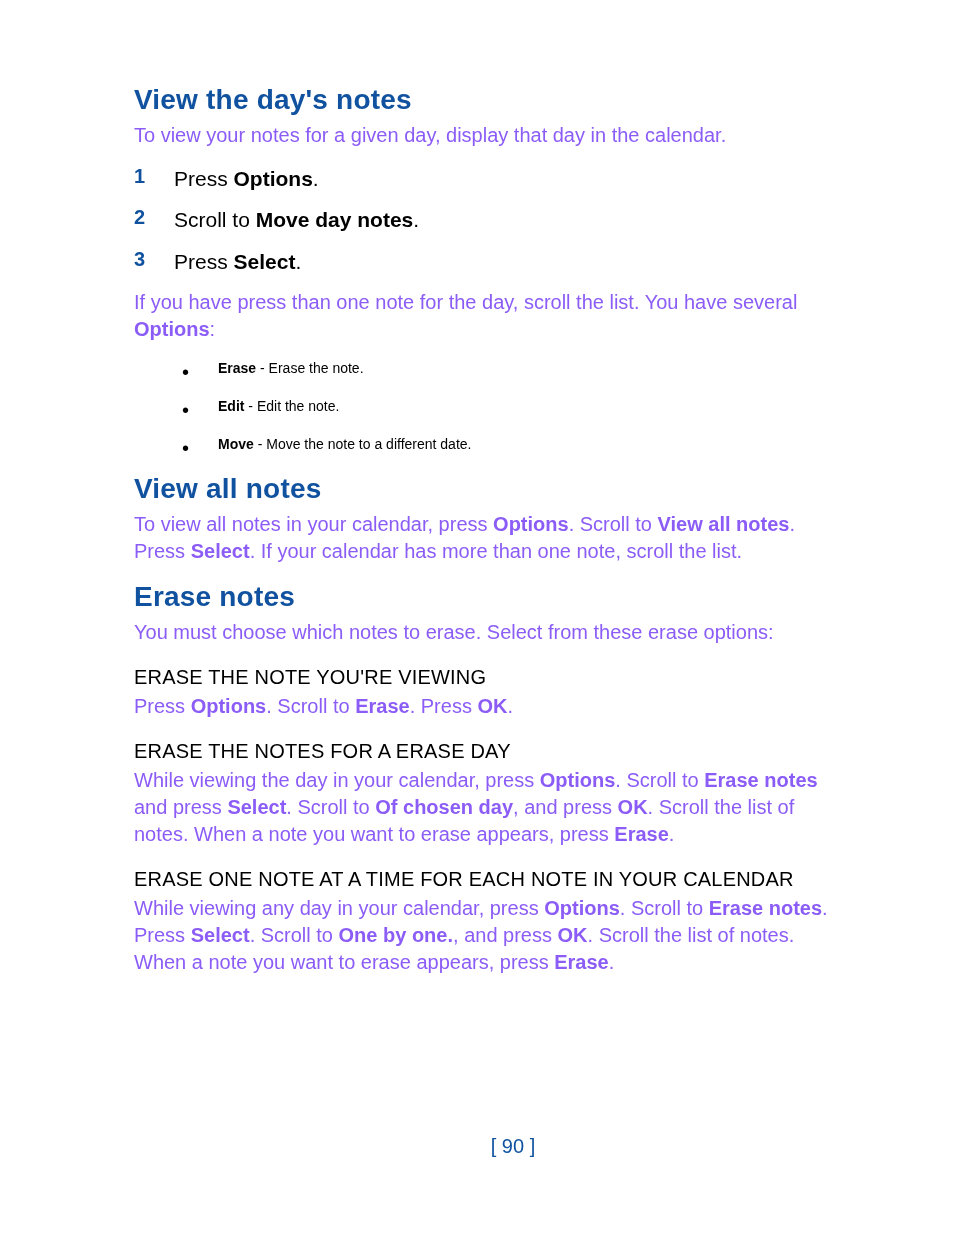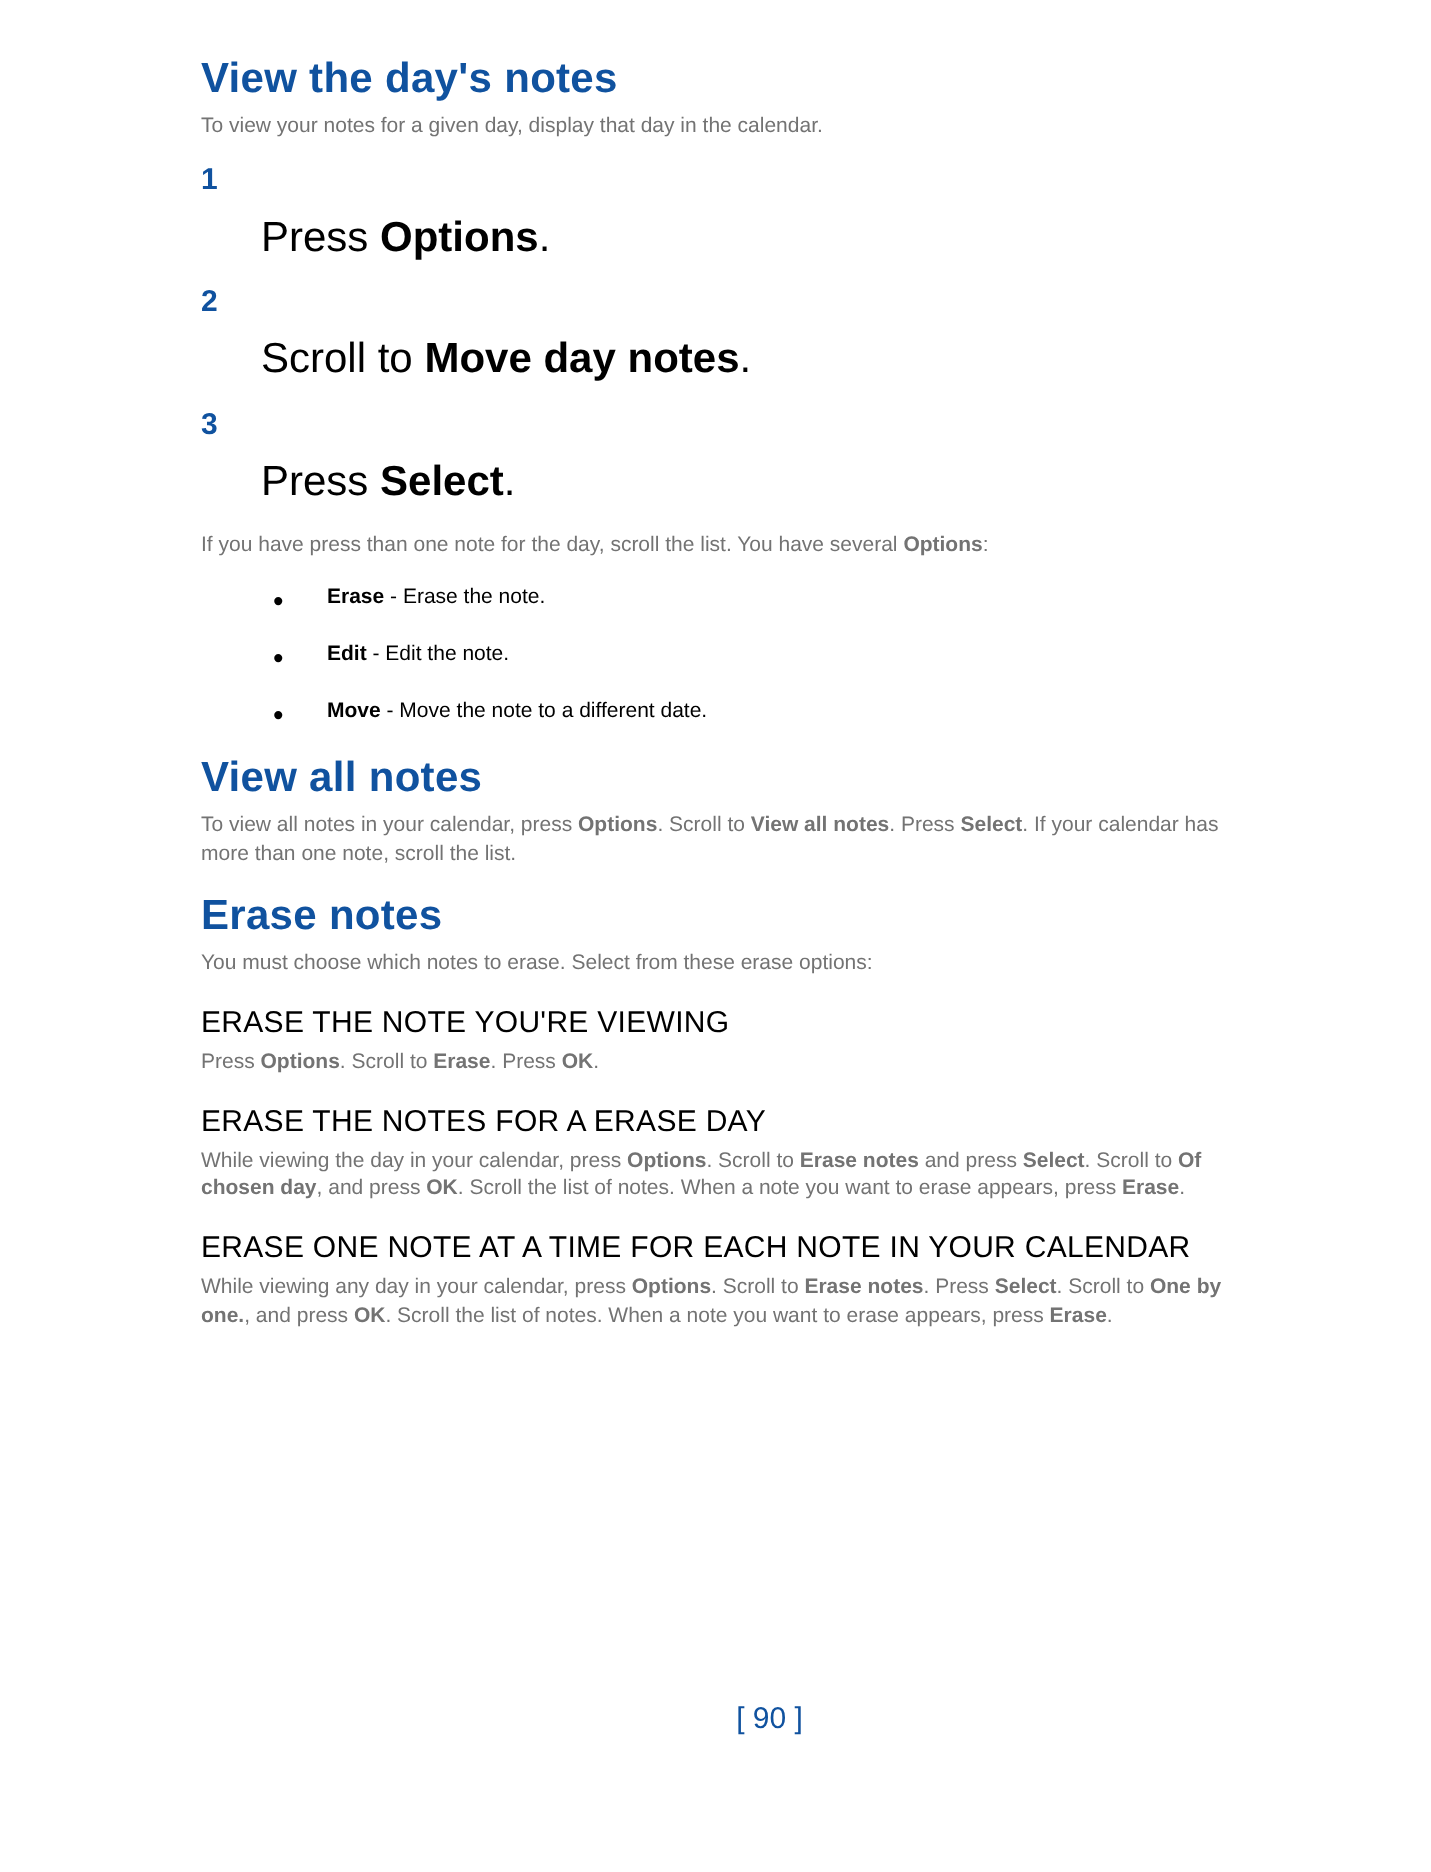--- a/index.html
+++ b/index.html
@@ -6,51 +6,50 @@
     margin: 0;
     padding: 0;
     background: #ffffff;
     font-family: "Segoe UI", "Helvetica Neue", Arial, sans-serif;
     color: #000000;
   }
   .page {
     width: 954px;
     height: 1214px;
     box-sizing: border-box;
-    padding: 36px 120px 0 134px;
+    padding: 84px 120px 0 134px;
     position: relative;
   }
   h2.section-title {
     color: #10529f;
     font-size: 28px;
     font-weight: 700;
     margin: 0 0 6px 0;
     letter-spacing: 0.2px;
   }
   p.body {
-    font-size: 14px;
+    font-size: 20px;
     line-height: 1.35;
     margin: 0 0 16px 0;
-    color: #737373;
+    color: #8b5cf6;
   }
   .ol-item {
     display: flex;
     margin: 0 0 14px 0;
   }
   .ol-num {
     color: #10529f;
     font-weight: 700;
     font-size: 20px;
     width: 40px;
     flex: 0 0 40px;
   }
   .ol-text {
-    font-size: 28px;
+    font-size: 21px;
     line-height: 1.3;
-    margin-top: 31px;
   }
   .b { font-weight: 700; }
   .ul-item {
     display: flex;
     margin: 0 0 12px 0;
     padding-left: 48px;
   }
   .bullet {
     font-size: 20px;
     width: 36px;

